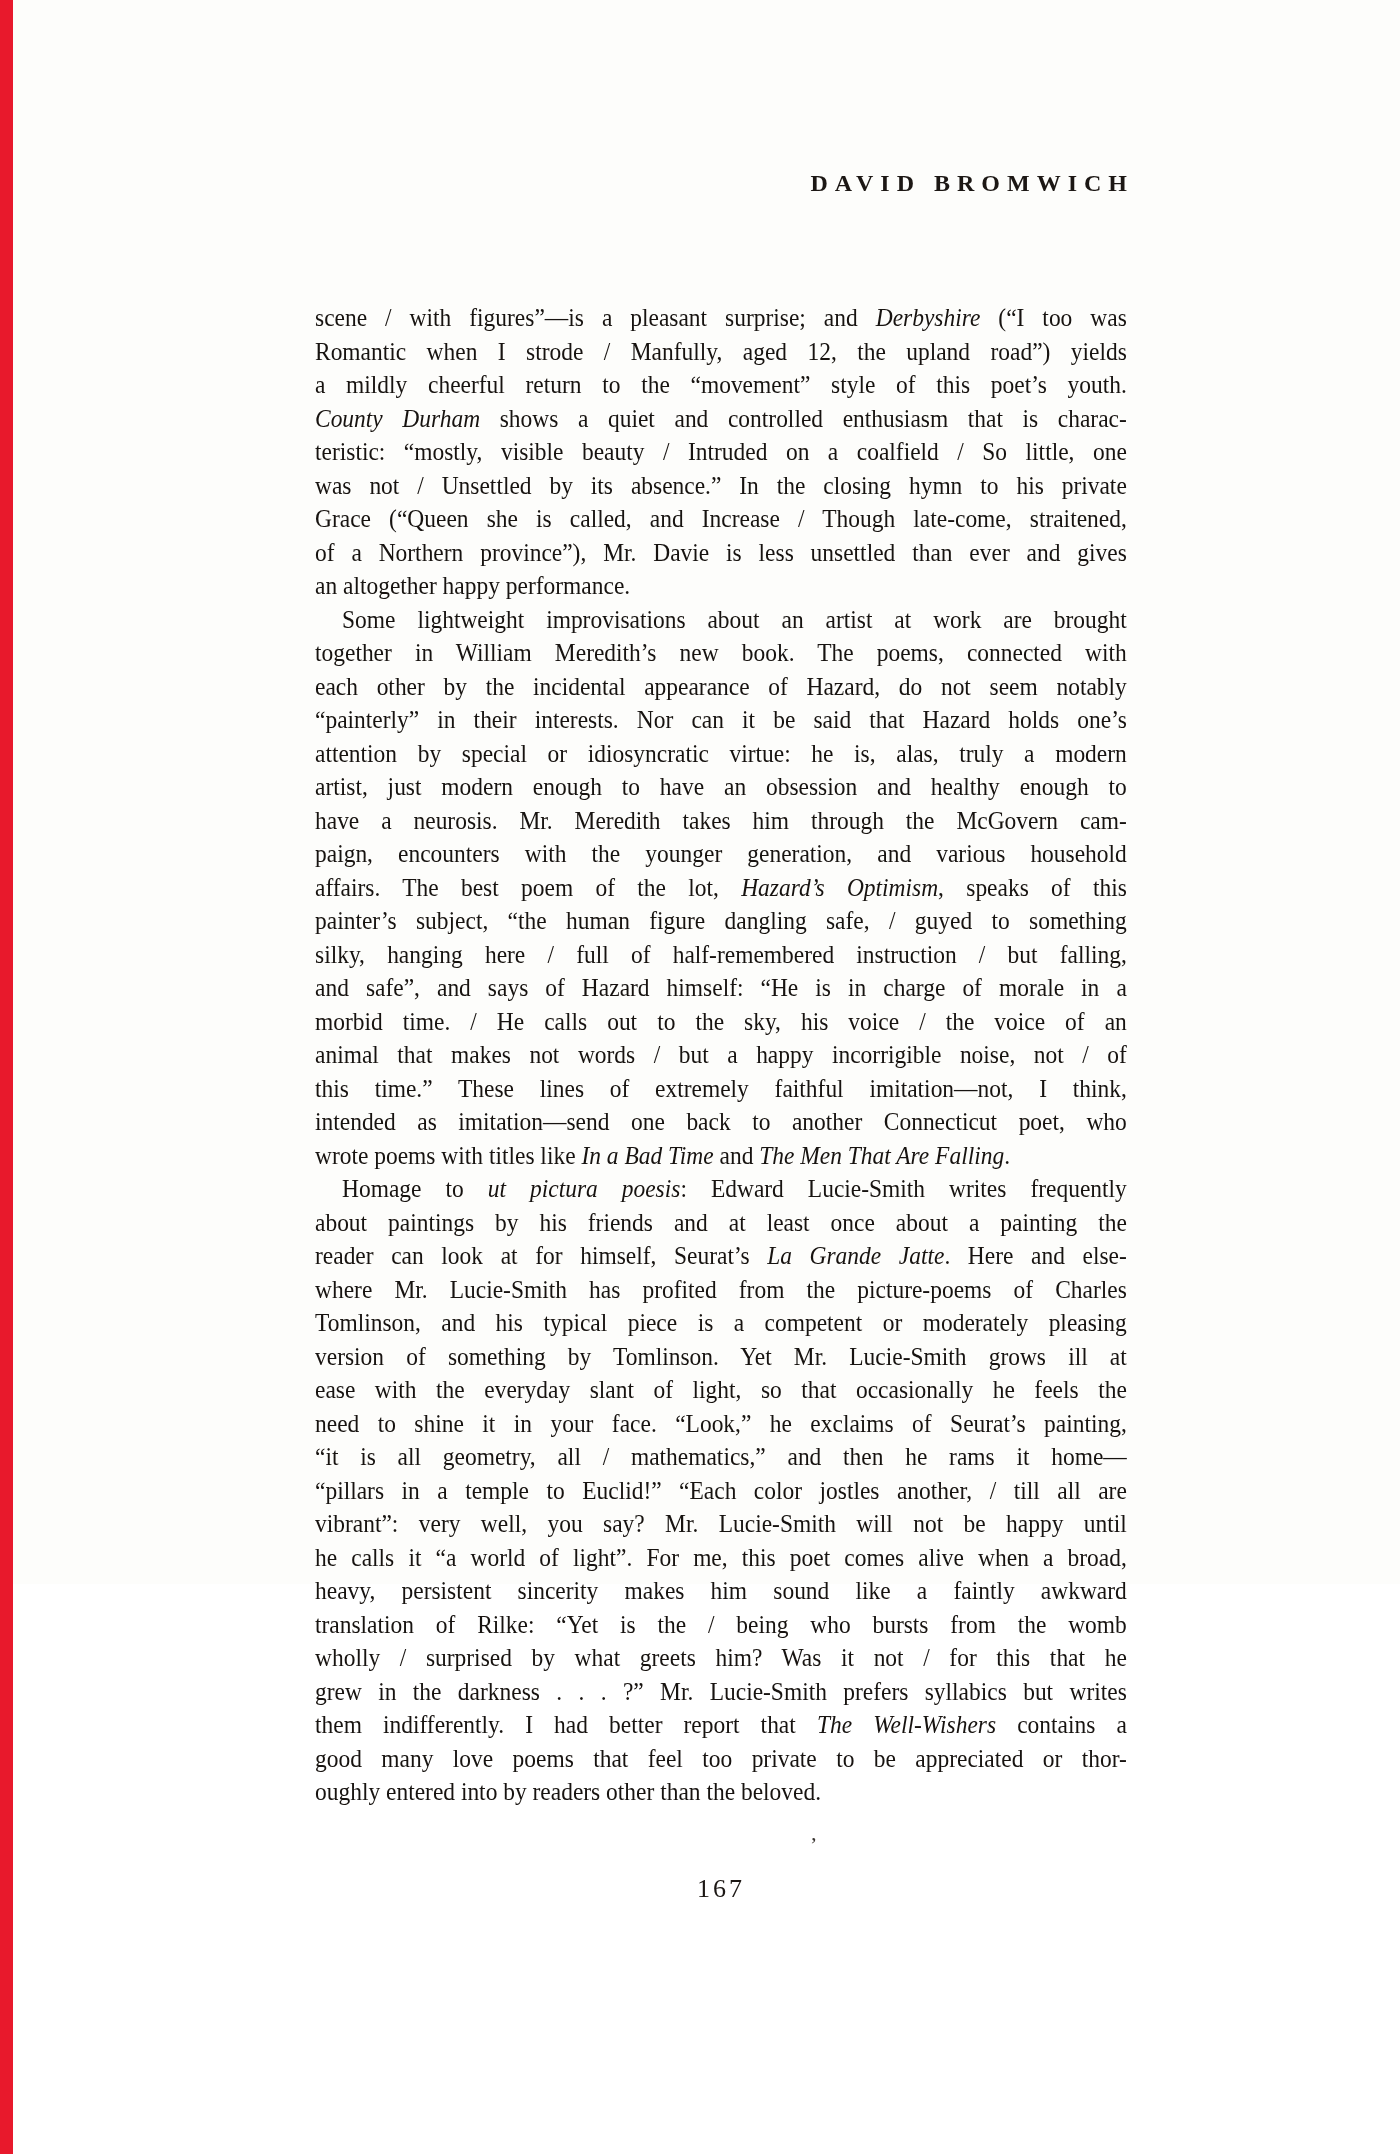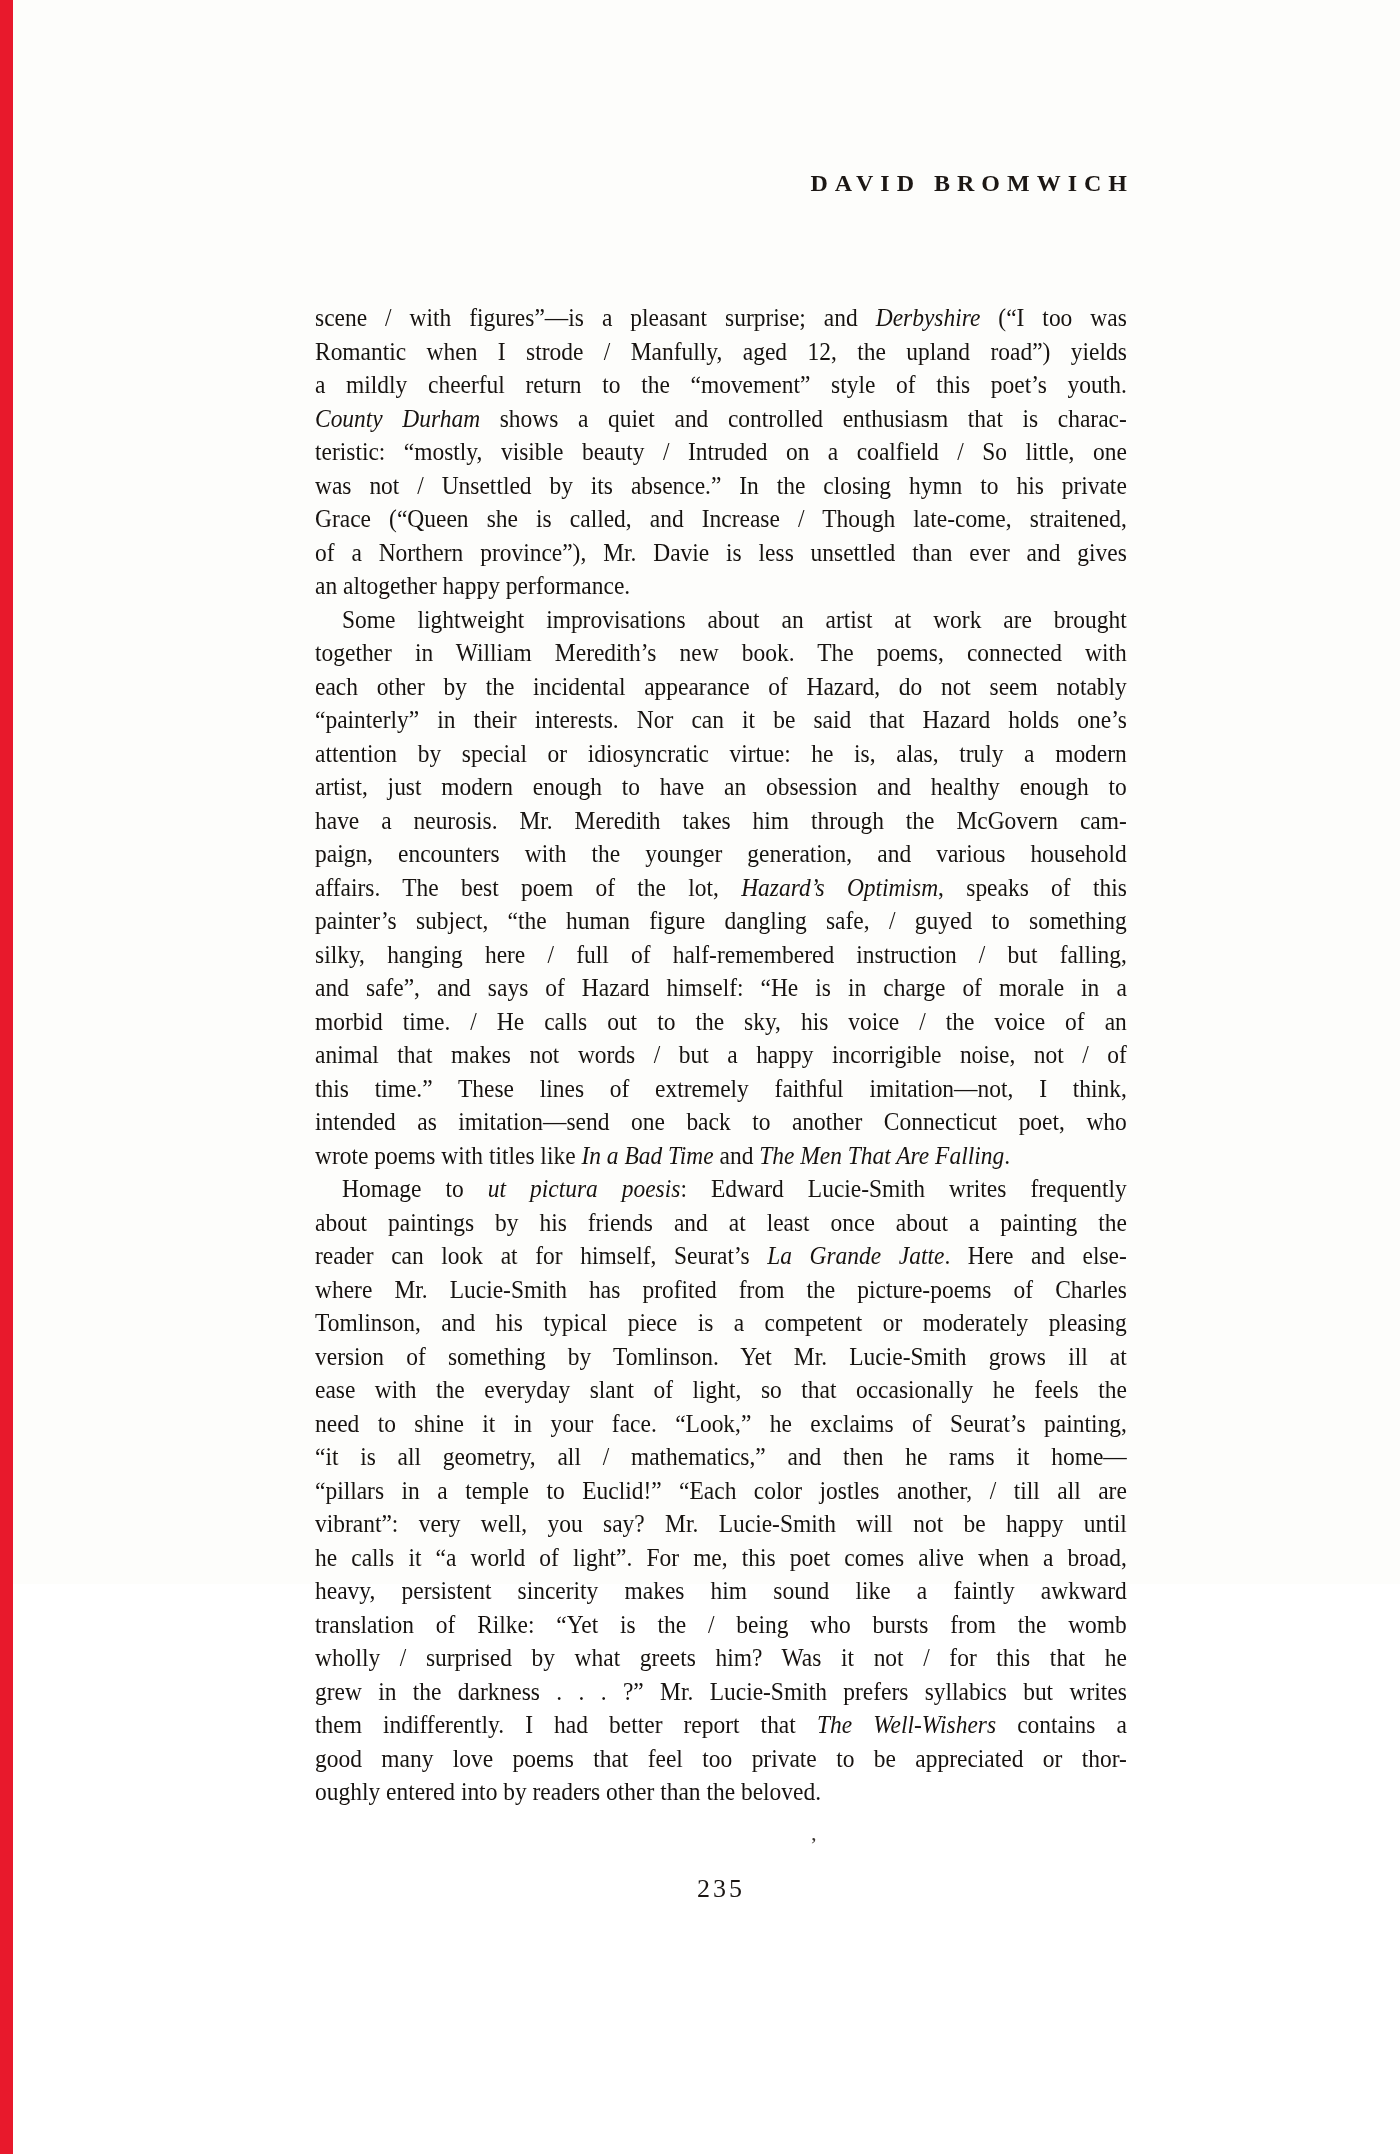--- a/index.html
+++ b/index.html
@@ -122,15 +122,15 @@
       <div class="line rich">grew in the darkness . . . ?” Mr. Lucie-Smith prefers syllabics but writes</div>
       <div class="line rich">them indifferently. I had better report that <i>The Well-Wishers</i> contains a</div>
       <div class="line rich">good many love poems that feel too private to be appreciated or thor-</div>
       <div class="line rich end">oughly entered into by readers other than the beloved.</div>
     </div>
 
   </div>
 
   <div class="artifact">’</div>
 
-  <div class="page-number">235</div>
+  <div class="page-number">167</div>
 
 </div>
 
 </body></html>

